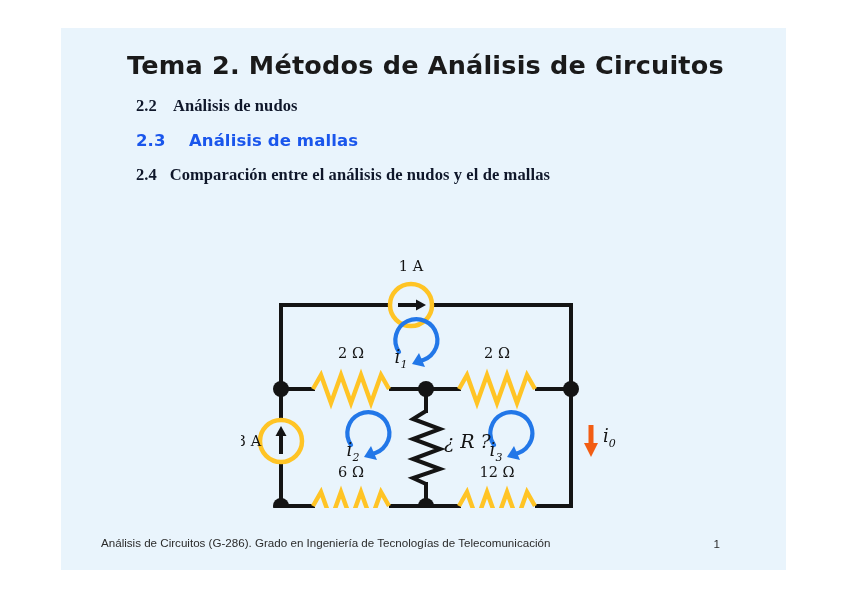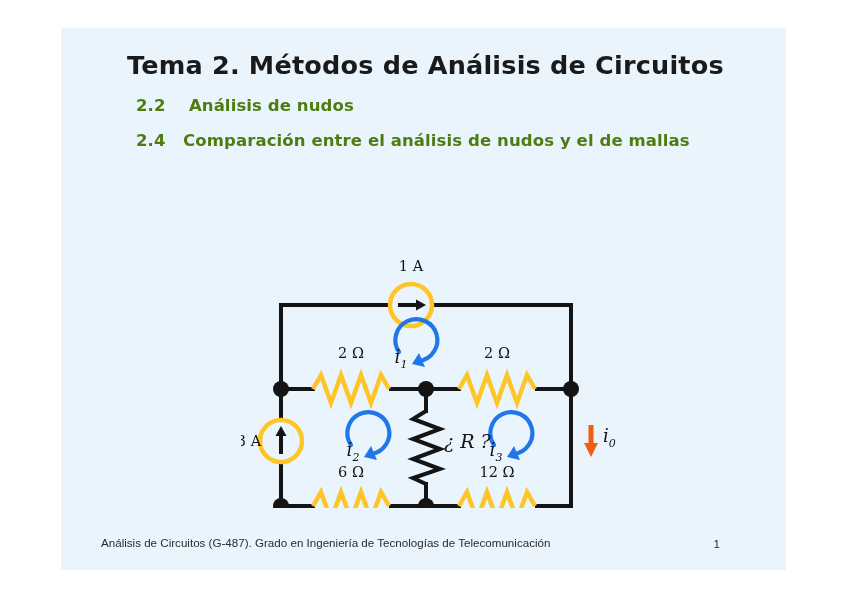--- a/index.html
+++ b/index.html
@@ -46,21 +46,21 @@
   .agenda-item {
     font-family: "DejaVu Sans", sans-serif;
     font-size: 16.5px;
     font-weight: 700;
     white-space: nowrap;
     line-height: 1;
     margin-bottom: 18px;
     letter-spacing: 0.1px;
   }
   .agenda-item.blue { color: #1a56ec; }
-  .agenda-item.red  { color: #4d7c0f; }
+  .agenda-item.red  { color: #0f172a; font-family: Liberation Serif, serif; }
   .agenda-item .num { display: inline-block; }
 
   
   #circuit-wrap {
     position: absolute;
     left: 180px;
     top: 205px;
     width: 420px;
     height: 275px;
   }
@@ -96,20 +96,25 @@
 
   <div id="slide">
 
     <div id="slide-title">Tema 2. Métodos de Análisis de Circuitos</div>
 
     <div class="agenda">
       <div class="agenda-item red">
         <span class="num">2.2</span>
         &nbsp;&nbsp;
         <span>Análisis de nudos</span>
+      </div>
+      <div class="agenda-item blue">
+        <span class="num">2.3</span>
+        &nbsp;&nbsp;
+        <span>Análisis de mallas</span>
       </div>
       <div class="agenda-item red">
         <span class="num">2.4</span>
         &nbsp;
         <span>Comparación entre el análisis de nudos y el de mallas</span>
       </div>
     </div>
 
     <div id="circuit-wrap">
       <svg id="circuit-svg" width="420" height="275" viewBox="0 0 420 275" xmlns="http://www.w3.org/2000/svg">
@@ -208,19 +213,19 @@
 
           <text x="362" y="209" font-size="18" font-style="italic" text-anchor="start">
             <tspan>i</tspan><tspan dy="5" font-size="11">0</tspan>
           </text>
         </g>
 
       </svg>
     </div>
 
     <div id="footer">
-      <div class="footer-line">Análisis de Circuitos (G-487). Grado en Ingeniería de Tecnologías de Telecomunicación</div>
+      <div class="footer-line">Análisis de Circuitos (G-286). Grado en Ingeniería de Tecnologías de Telecomunicación</div>
     </div>
 
     <div id="page-number">1</div>
 
   </div>
 </div>
 
 </body></html>

